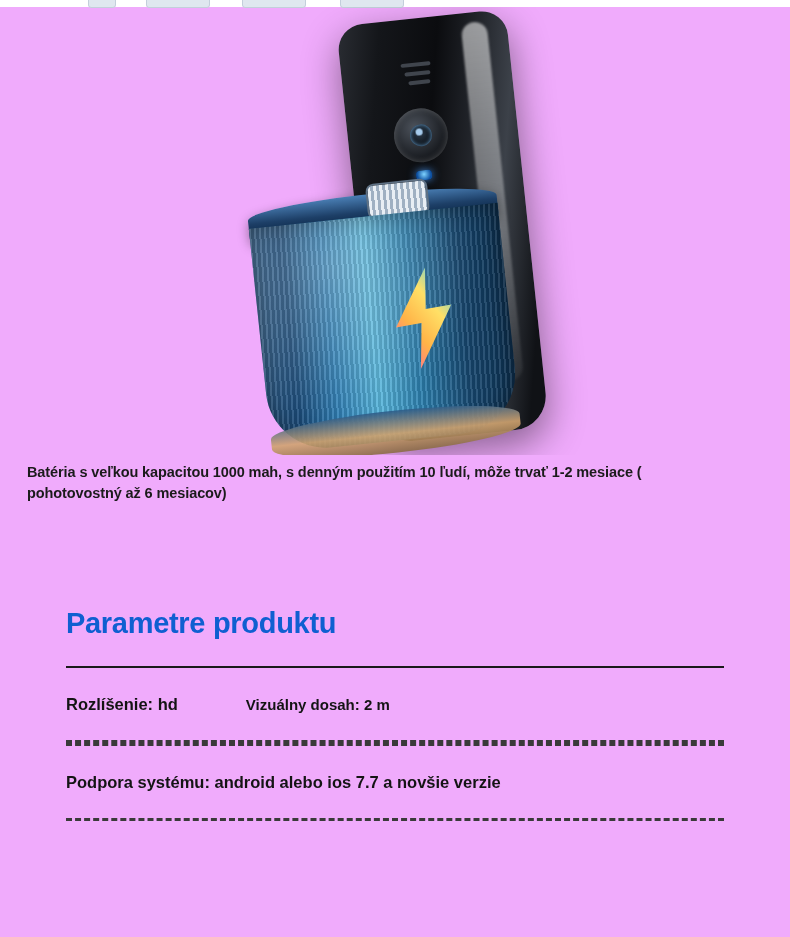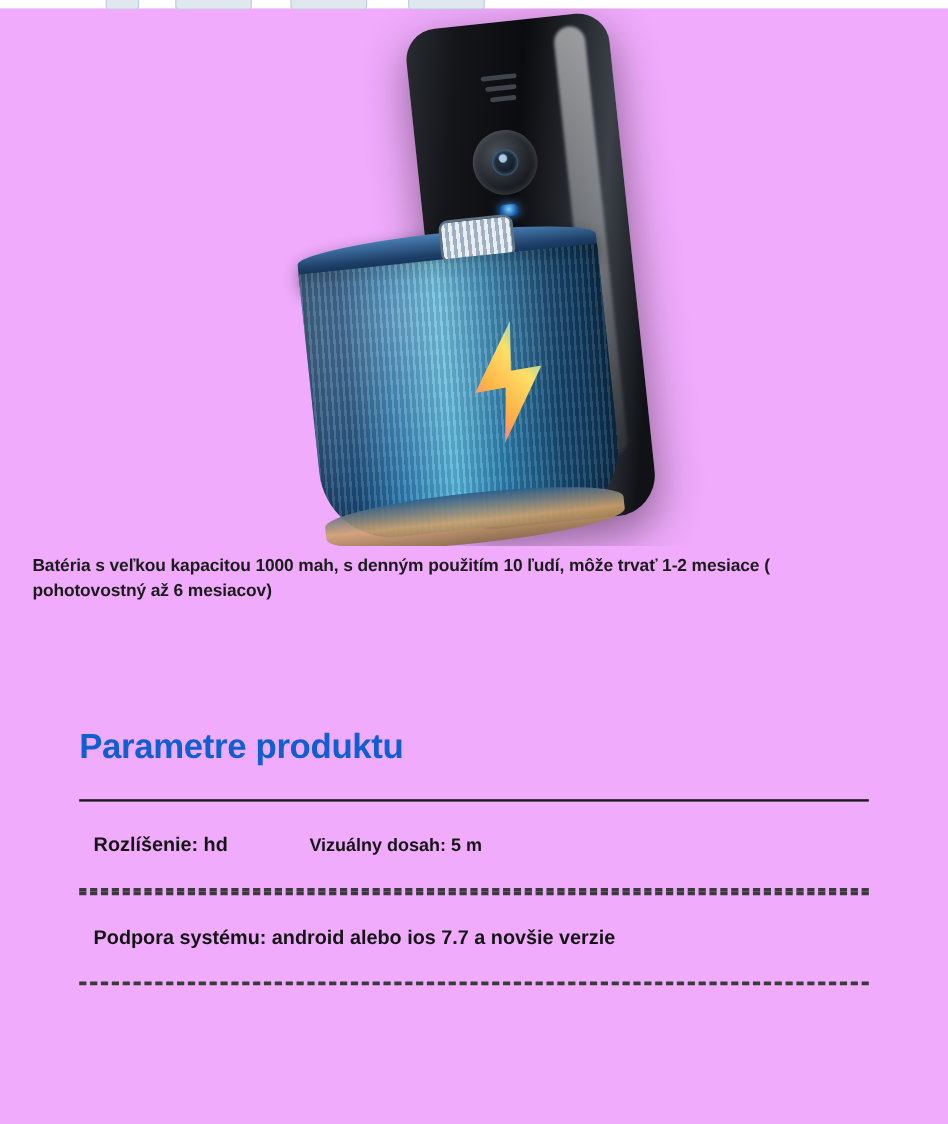--- a/index.html
+++ b/index.html
@@ -260,21 +260,20 @@
     position: relative;
     height: 72px;
     display: flex;
     align-items: center;
   }
   .spec-a {
     font-size: 16.5px;
     font-weight: 700;
     color: #141414;
     white-space: nowrap;
-    margin-left: 12px;
   }
   .spec-b {
     font-size: 15px;
     font-weight: 700;
     color: #141414;
     margin-left: 68px;
     white-space: nowrap;
   }
   .spec-row .ghost {
     position: absolute;
@@ -336,21 +335,21 @@
 
   <div class="title-shadow"></div>
   <div class="params-title">Parametre produktu</div>
 
   <div class="spec-wrap">
     <div class="rule-solid"></div>
 
     <div class="spec-row">
       <div class="ghost"></div>
       <span class="spec-a">Rozlíšenie: hd</span>
-      <span class="spec-b">Vizuálny dosah: 5 m</span>
+      <span class="spec-b">Vizuálny dosah: 2 m</span>
     </div>
 
     <div class="rule-dashed"></div>
 
 
     <div class="rule-dashed"></div>
 
     <div class="spec-row">
       <span class="spec-a">Podpora systému: android alebo ios 7.7 a novšie verzie</span>
     </div>

